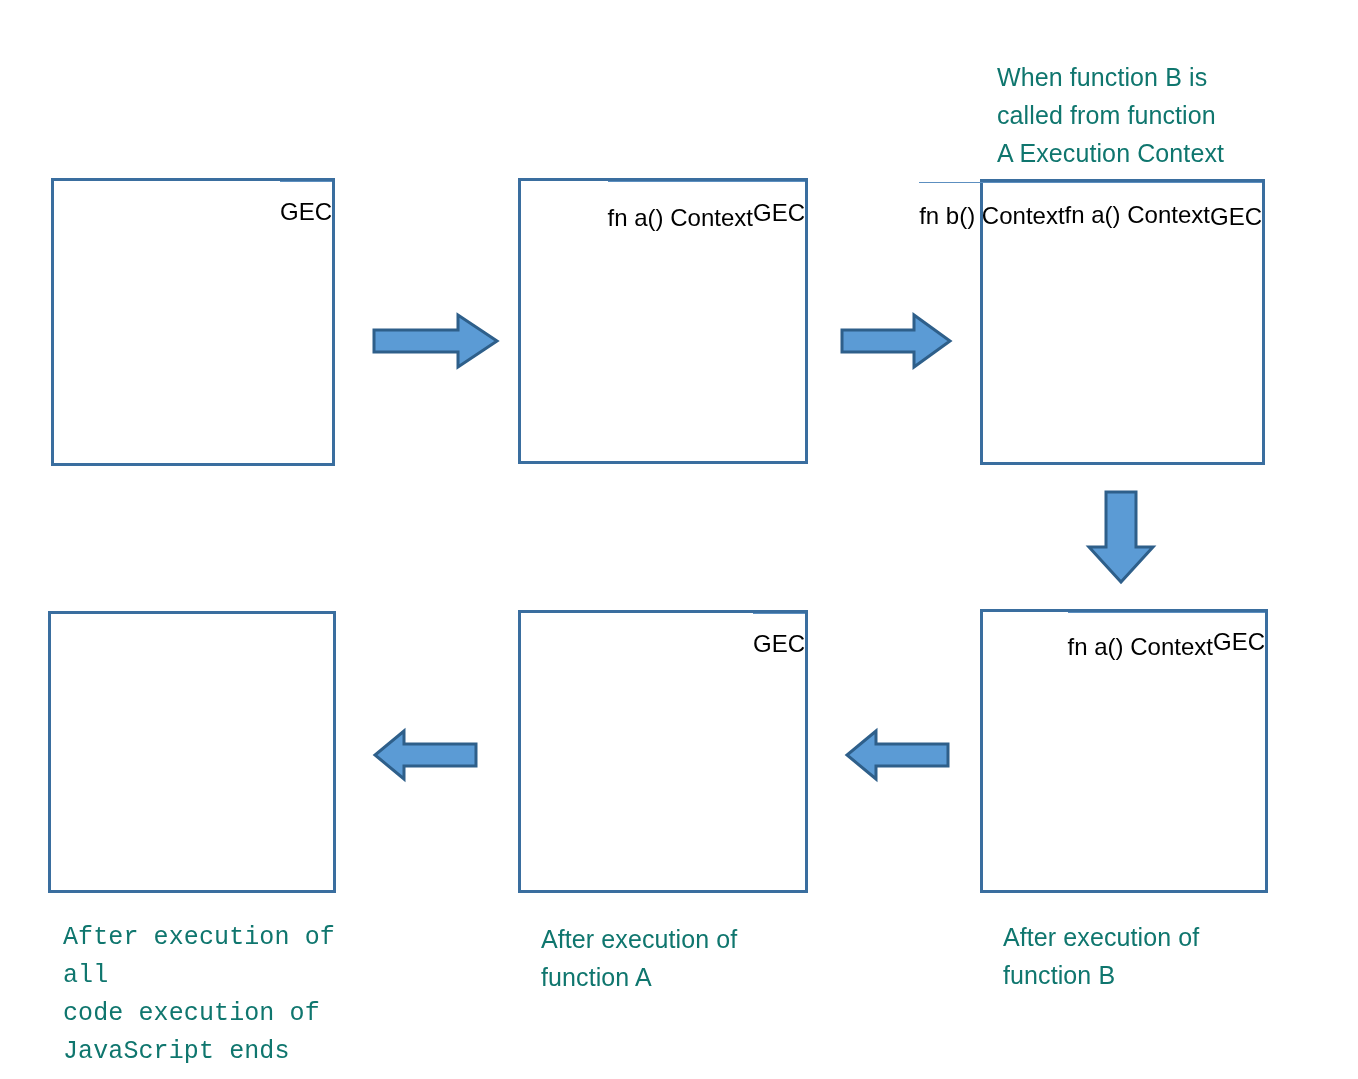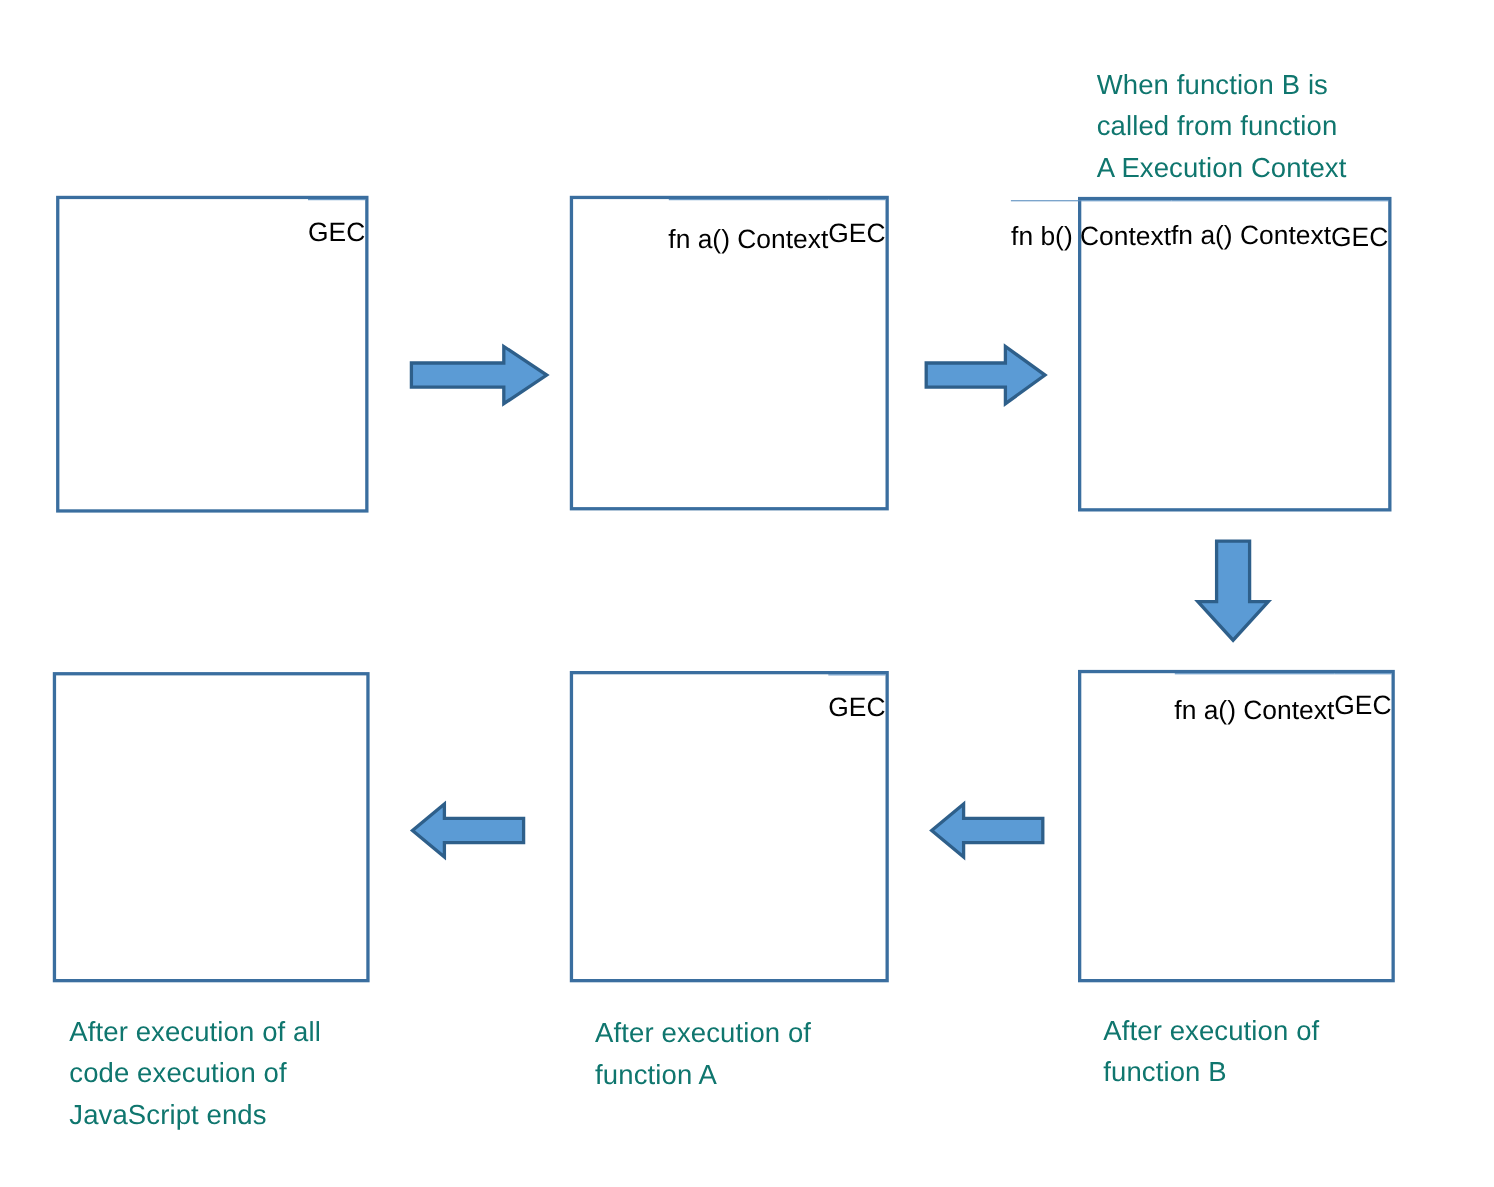--- a/index.html
+++ b/index.html
@@ -137,17 +137,17 @@
   <div class="arrow" style="left:373px; top:729px;">
     <svg width="105" height="52" viewBox="0 0 105 52">
       <polygon points="103,15 31,15 31,2 2,26 31,50 31,37 103,37" fill="#5B9BD5" stroke="#2E5F8A" stroke-width="3" stroke-linejoin="miter"></polygon>
     </svg>
   </div>
 
   <div class="stack-box" style="left:48px; top:611px; width:288px; height:282px;">
     <div class="stack-frame stack-empty"></div>
   </div>
 
-  <div class="caption" style="left:63px; top:919px; width:330px;">After execution of all
+  <div class="caption" style="left:63px; top:919px; width:330px;font-family:Liberation Mono, monospace;">After execution of all
 code execution of
 JavaScript ends</div>
 
 </div>
 
 </body></html>

